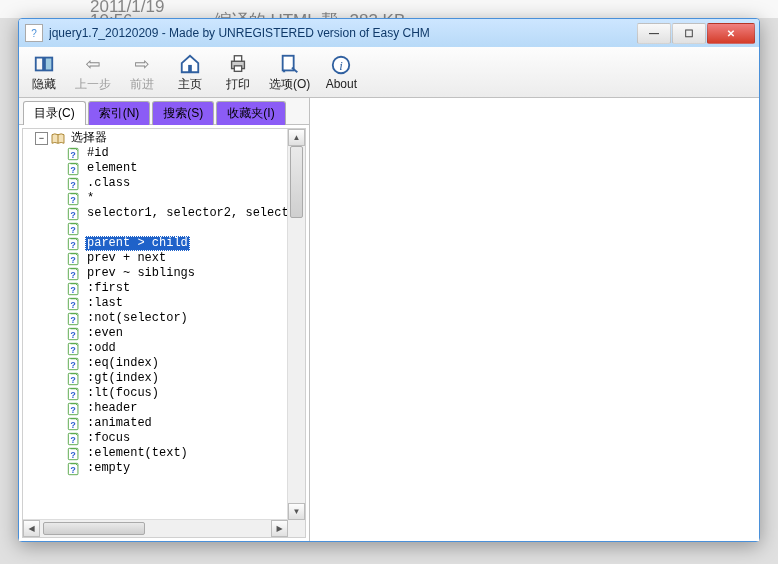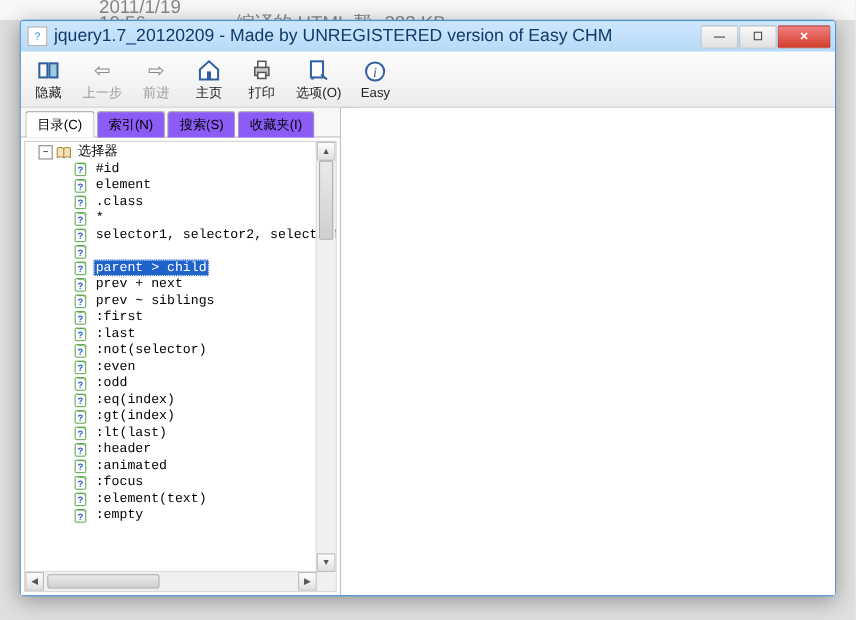--- a/index.html
+++ b/index.html
@@ -53,21 +53,21 @@
     width:16px; height:16px;
     background:#fff;
     border:1px solid #aaa;
     margin-right:6px;
     display:flex; align-items:center; justify-content:center;
     font-size:10px; color:#4a90d9;
   }
   .title-text {
     flex:1;
     color:#103a6a;
-    font-size:16px;
+    font-size:12px;
     white-space:nowrap;
     overflow:hidden;
   }
   .caption-btns { display:flex; gap:0; }
   .caption-btn {
     width:32px; height:19px;
     display:flex; align-items:center; justify-content:center;
     font-size:10px; font-family: Arial; font-weight:bold;
     border:1px solid rgba(0,0,0,0.15);
     border-radius:2px;
@@ -305,21 +305,21 @@
       </span>
       <span>选项(O)</span>
     </div>
     <div class="toolbtn">
       <span class="ticon">
         <svg viewBox="0 0 24 24">
             <circle cx="12" cy="12" r="9" fill="#fff" stroke="#3060a0" stroke-width="2"></circle>
             <text x="12" y="17" text-anchor="middle" font-size="14" font-family="Georgia" fill="#3060a0" font-style="italic">i</text>
           </svg>
       </span>
-      <span>Easy</span>
+      <span>About</span>
     </div>
   </div>
 
   <div class="main">
     <div class="left-pane">
 
       <div class="tabs-row">
         <div class="tab"><span>目录(C)</span></div>
         <div class="tab inactive"><span>索引(N)</span></div>
         <div class="tab inactive"><span>搜索(S)</span></div>
@@ -497,21 +497,21 @@
                 <span class="tree-label">:gt(index)</span>
               </div>
               <div class="tree-node">
                 <span class="q-icon">
                   <svg viewBox="0 0 16 16">
                     <rect x="1.5" y="1.5" width="11" height="13" rx="1" fill="#fff" stroke="#4aa03c" stroke-width="1"></rect>
                     <path d="M4 2 h6 l2 2" fill="none" stroke="#4aa03c" stroke-width="1"></path>
                     <text x="7" y="12" text-anchor="middle" font-size="10" font-weight="bold" fill="#3060d0">?</text>
                   </svg>
                 </span>
-                <span class="tree-label">:lt(last)</span>
+                <span class="tree-label">:lt(focus)</span>
               </div>
               <div class="tree-node">
                 <span class="q-icon">
                   <svg viewBox="0 0 16 16">
                     <rect x="1.5" y="1.5" width="11" height="13" rx="1" fill="#fff" stroke="#4aa03c" stroke-width="1"></rect>
                     <path d="M4 2 h6 l2 2" fill="none" stroke="#4aa03c" stroke-width="1"></path>
                     <text x="7" y="12" text-anchor="middle" font-size="10" font-weight="bold" fill="#3060d0">?</text>
                   </svg>
                 </span>
                 <span class="tree-label">:header</span>

